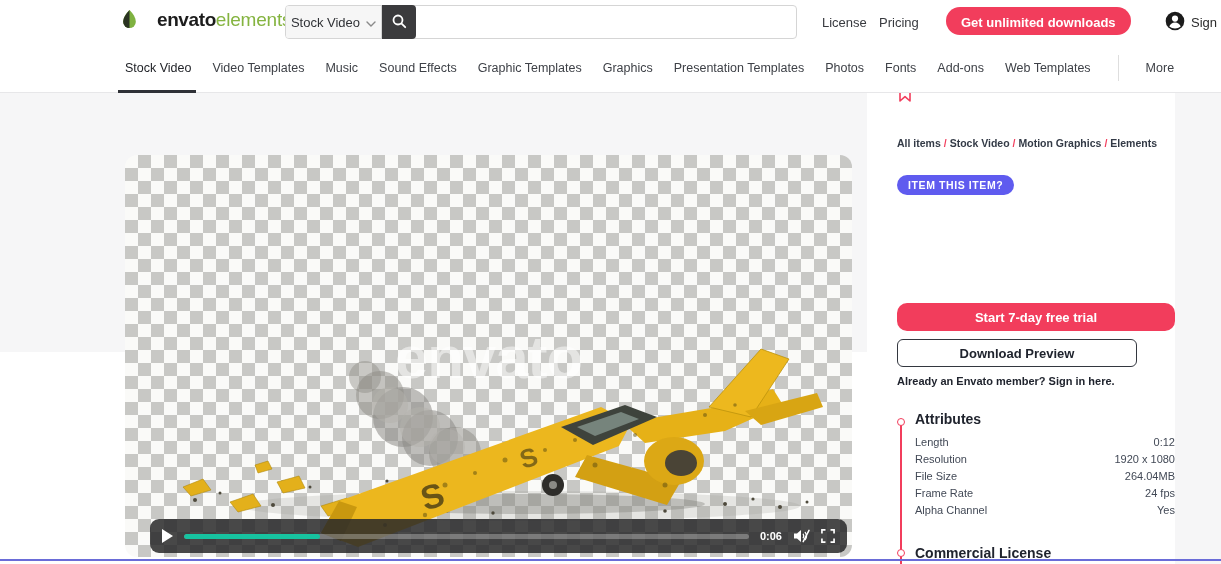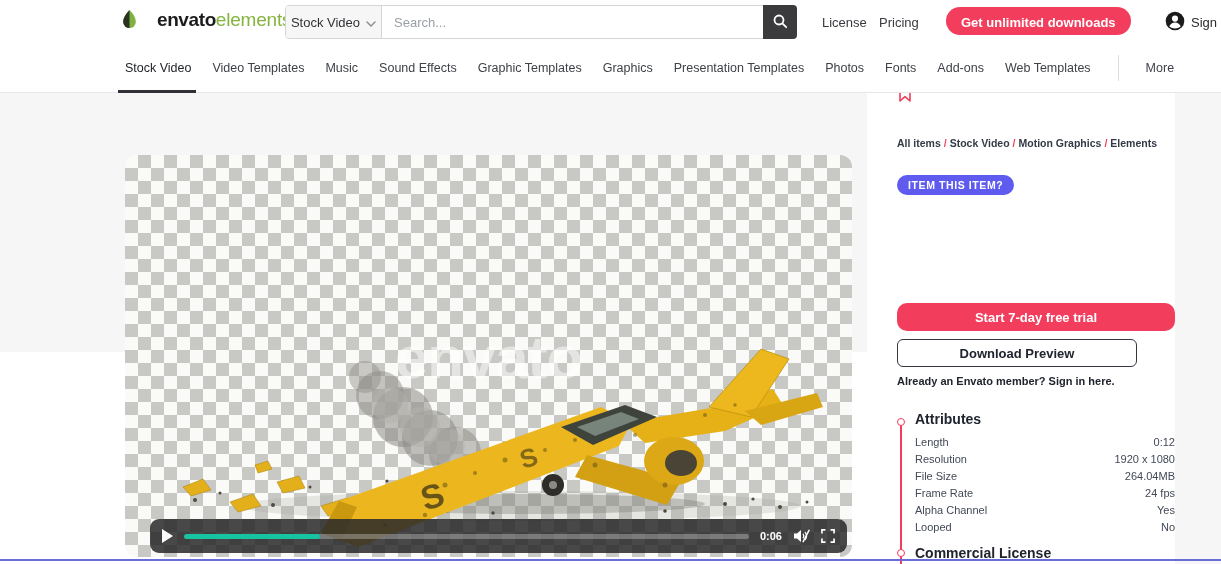--- a/index.html
+++ b/index.html
@@ -108,21 +108,20 @@
 
     <div class="searchbar">
       <div class="search-cat">
         <span>Stock Video</span>
         <span>
           <svg width="10" height="6" viewBox="0 0 10 6">
               <path d="M1 1 L5 5 L9 1" stroke="#8a8a8a" stroke-width="1.4" fill="none" stroke-linecap="round"></path>
             </svg>
         </span>
       </div>
-      <input class="search-input" type="text" placeholder="Search..." style="">
       <button class="search-btn">
         <span>
           <svg width="16" height="16" viewBox="0 0 16 16">
               <circle cx="7" cy="7" r="4.5" stroke="#fff" stroke-width="1.8" fill="none"></circle>
               <line x1="10.6" y1="10.6" x2="14.2" y2="14.2" stroke="#fff" stroke-width="1.8" stroke-linecap="round"></line>
             </svg>
         </span>
       </button>
     </div>
 
@@ -295,23 +294,19 @@
           <span>264.04MB</span>
         </div>
         <div class="attr-row">
           <span>Frame Rate</span>
           <span>24 fps</span>
         </div>
         <div class="attr-row">
           <span>Alpha Channel</span>
           <span>Yes</span>
         </div>
-        <div class="attr-row">
-          <span>Looped</span>
-          <span>No</span>
-        </div>
       </div>
     <span class="timeline-dot" style="top:456px;"></span>
     <h3 class="attr-heading" style="top:452px;">Commercial License</h3>
   </div>
 
   <div class="bottom-line"></div>
 </div>
 
 </body></html>

